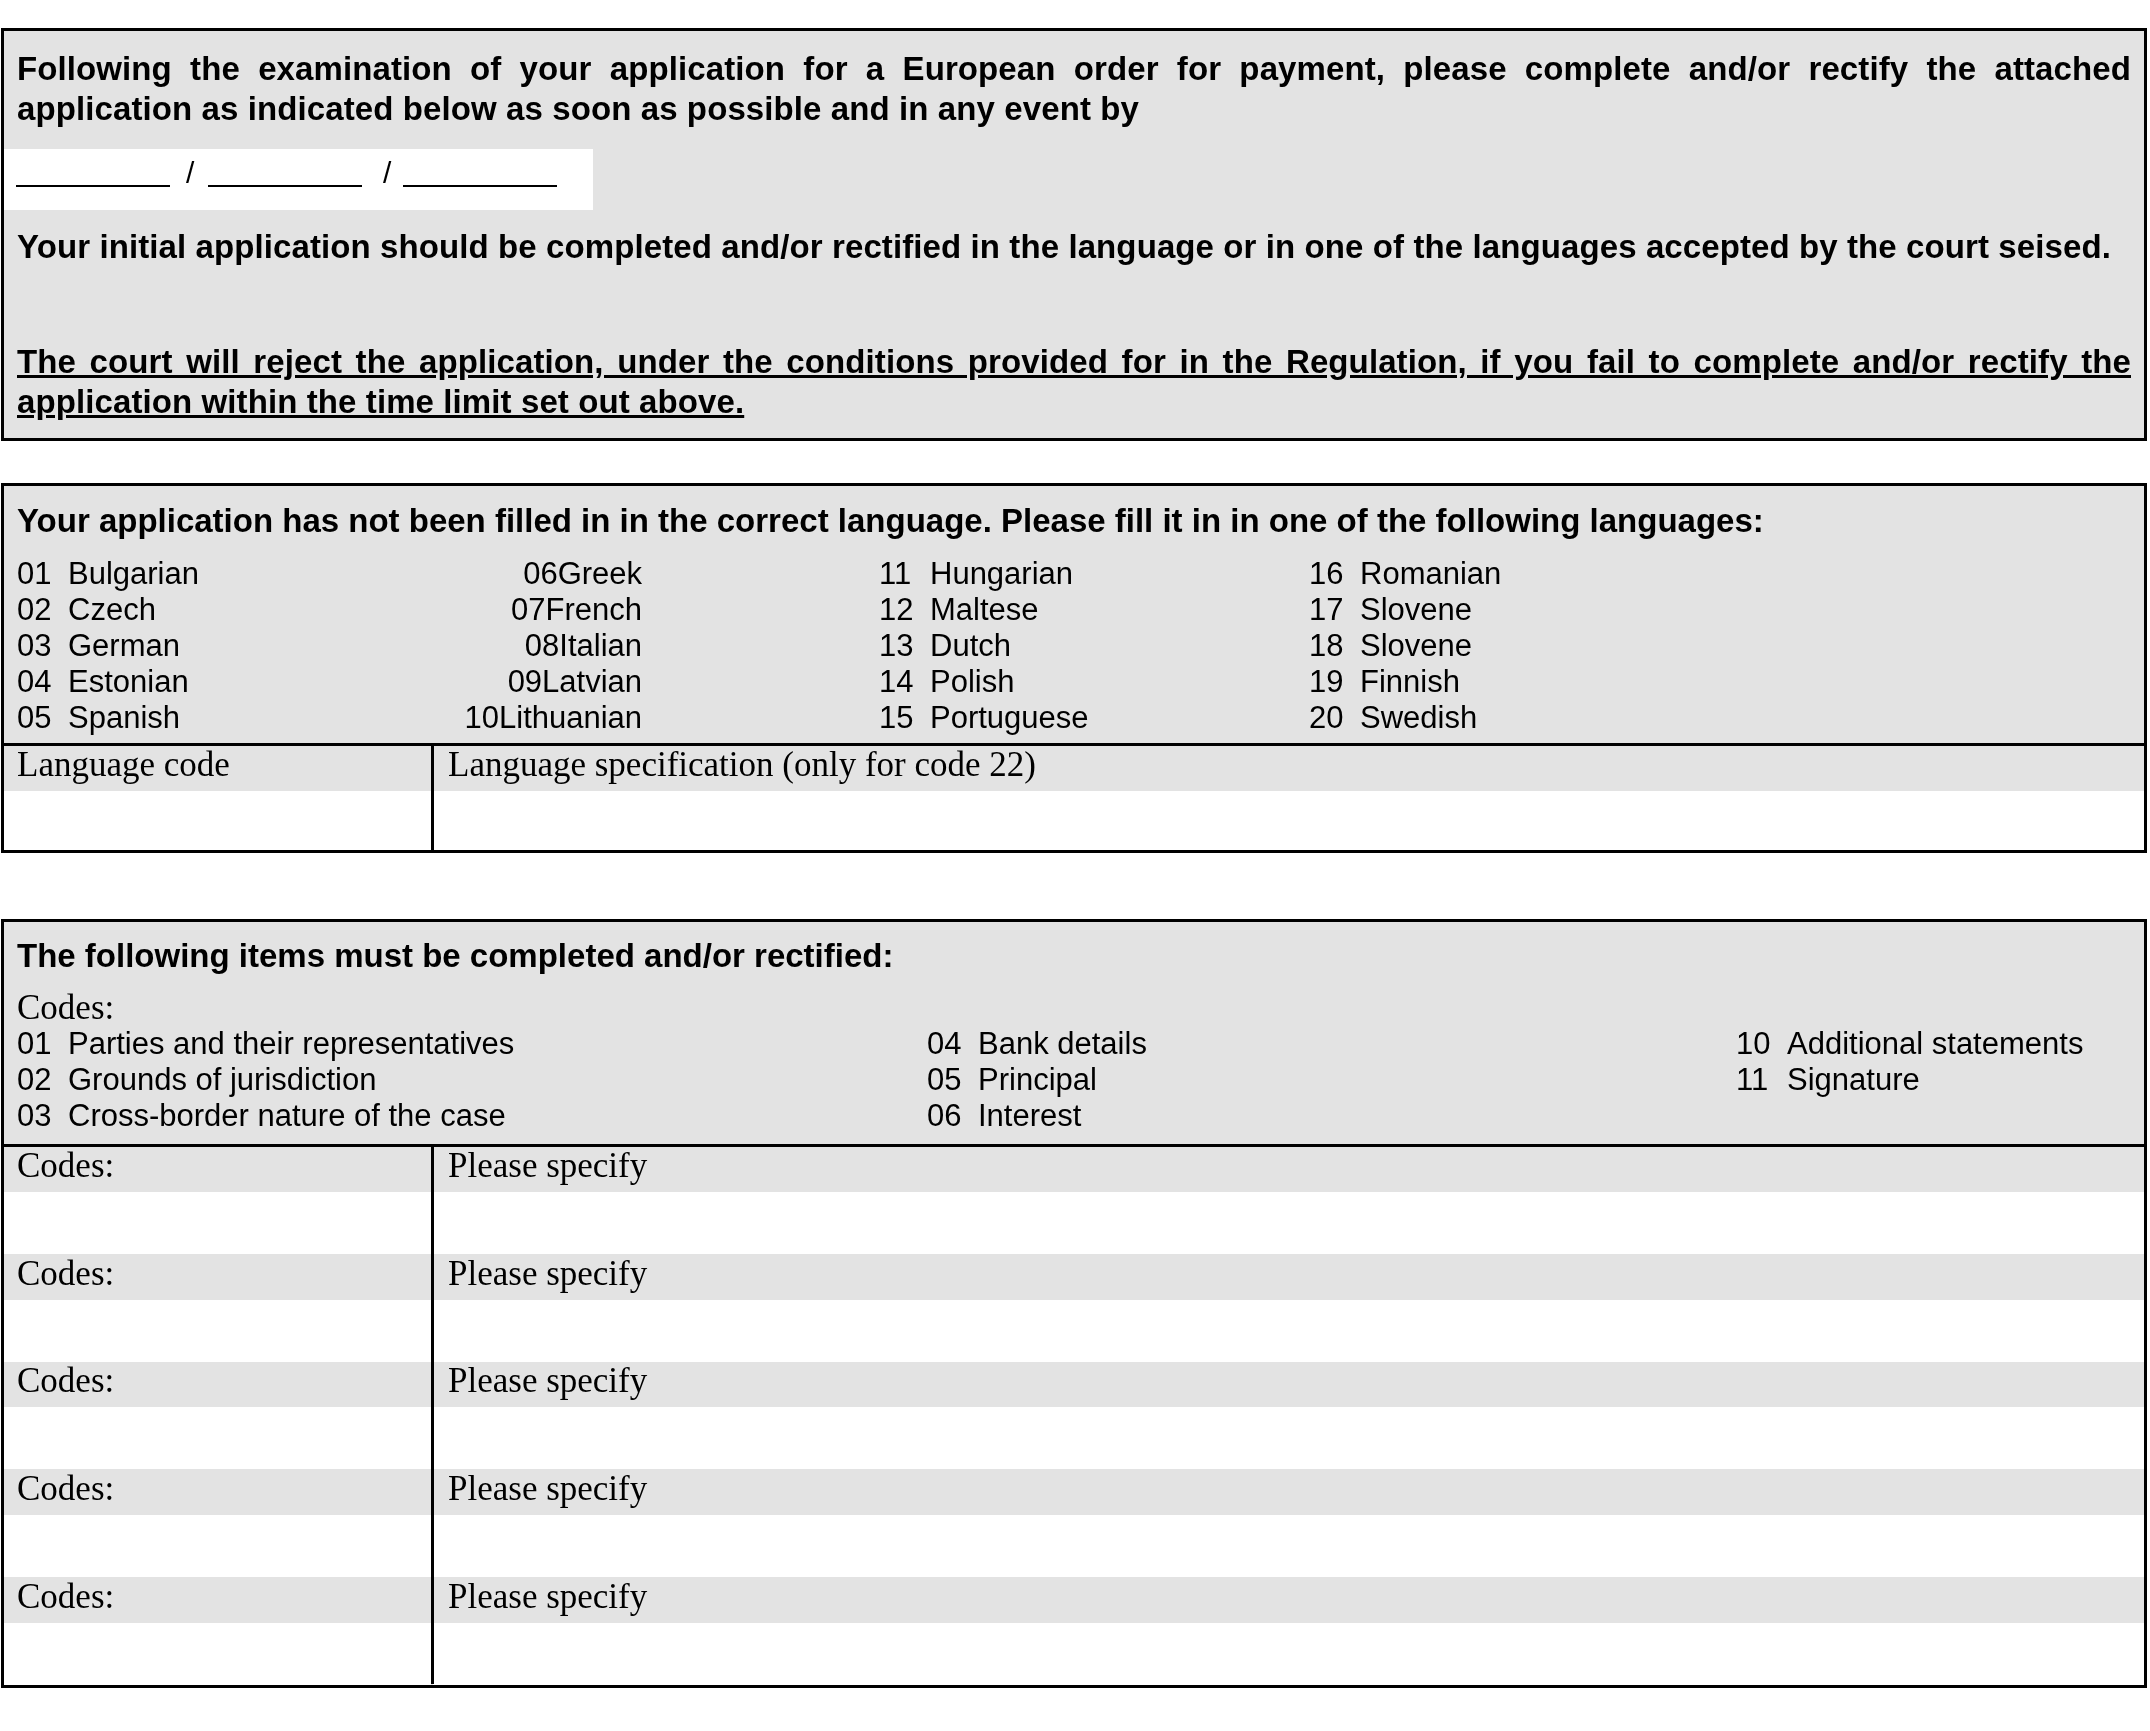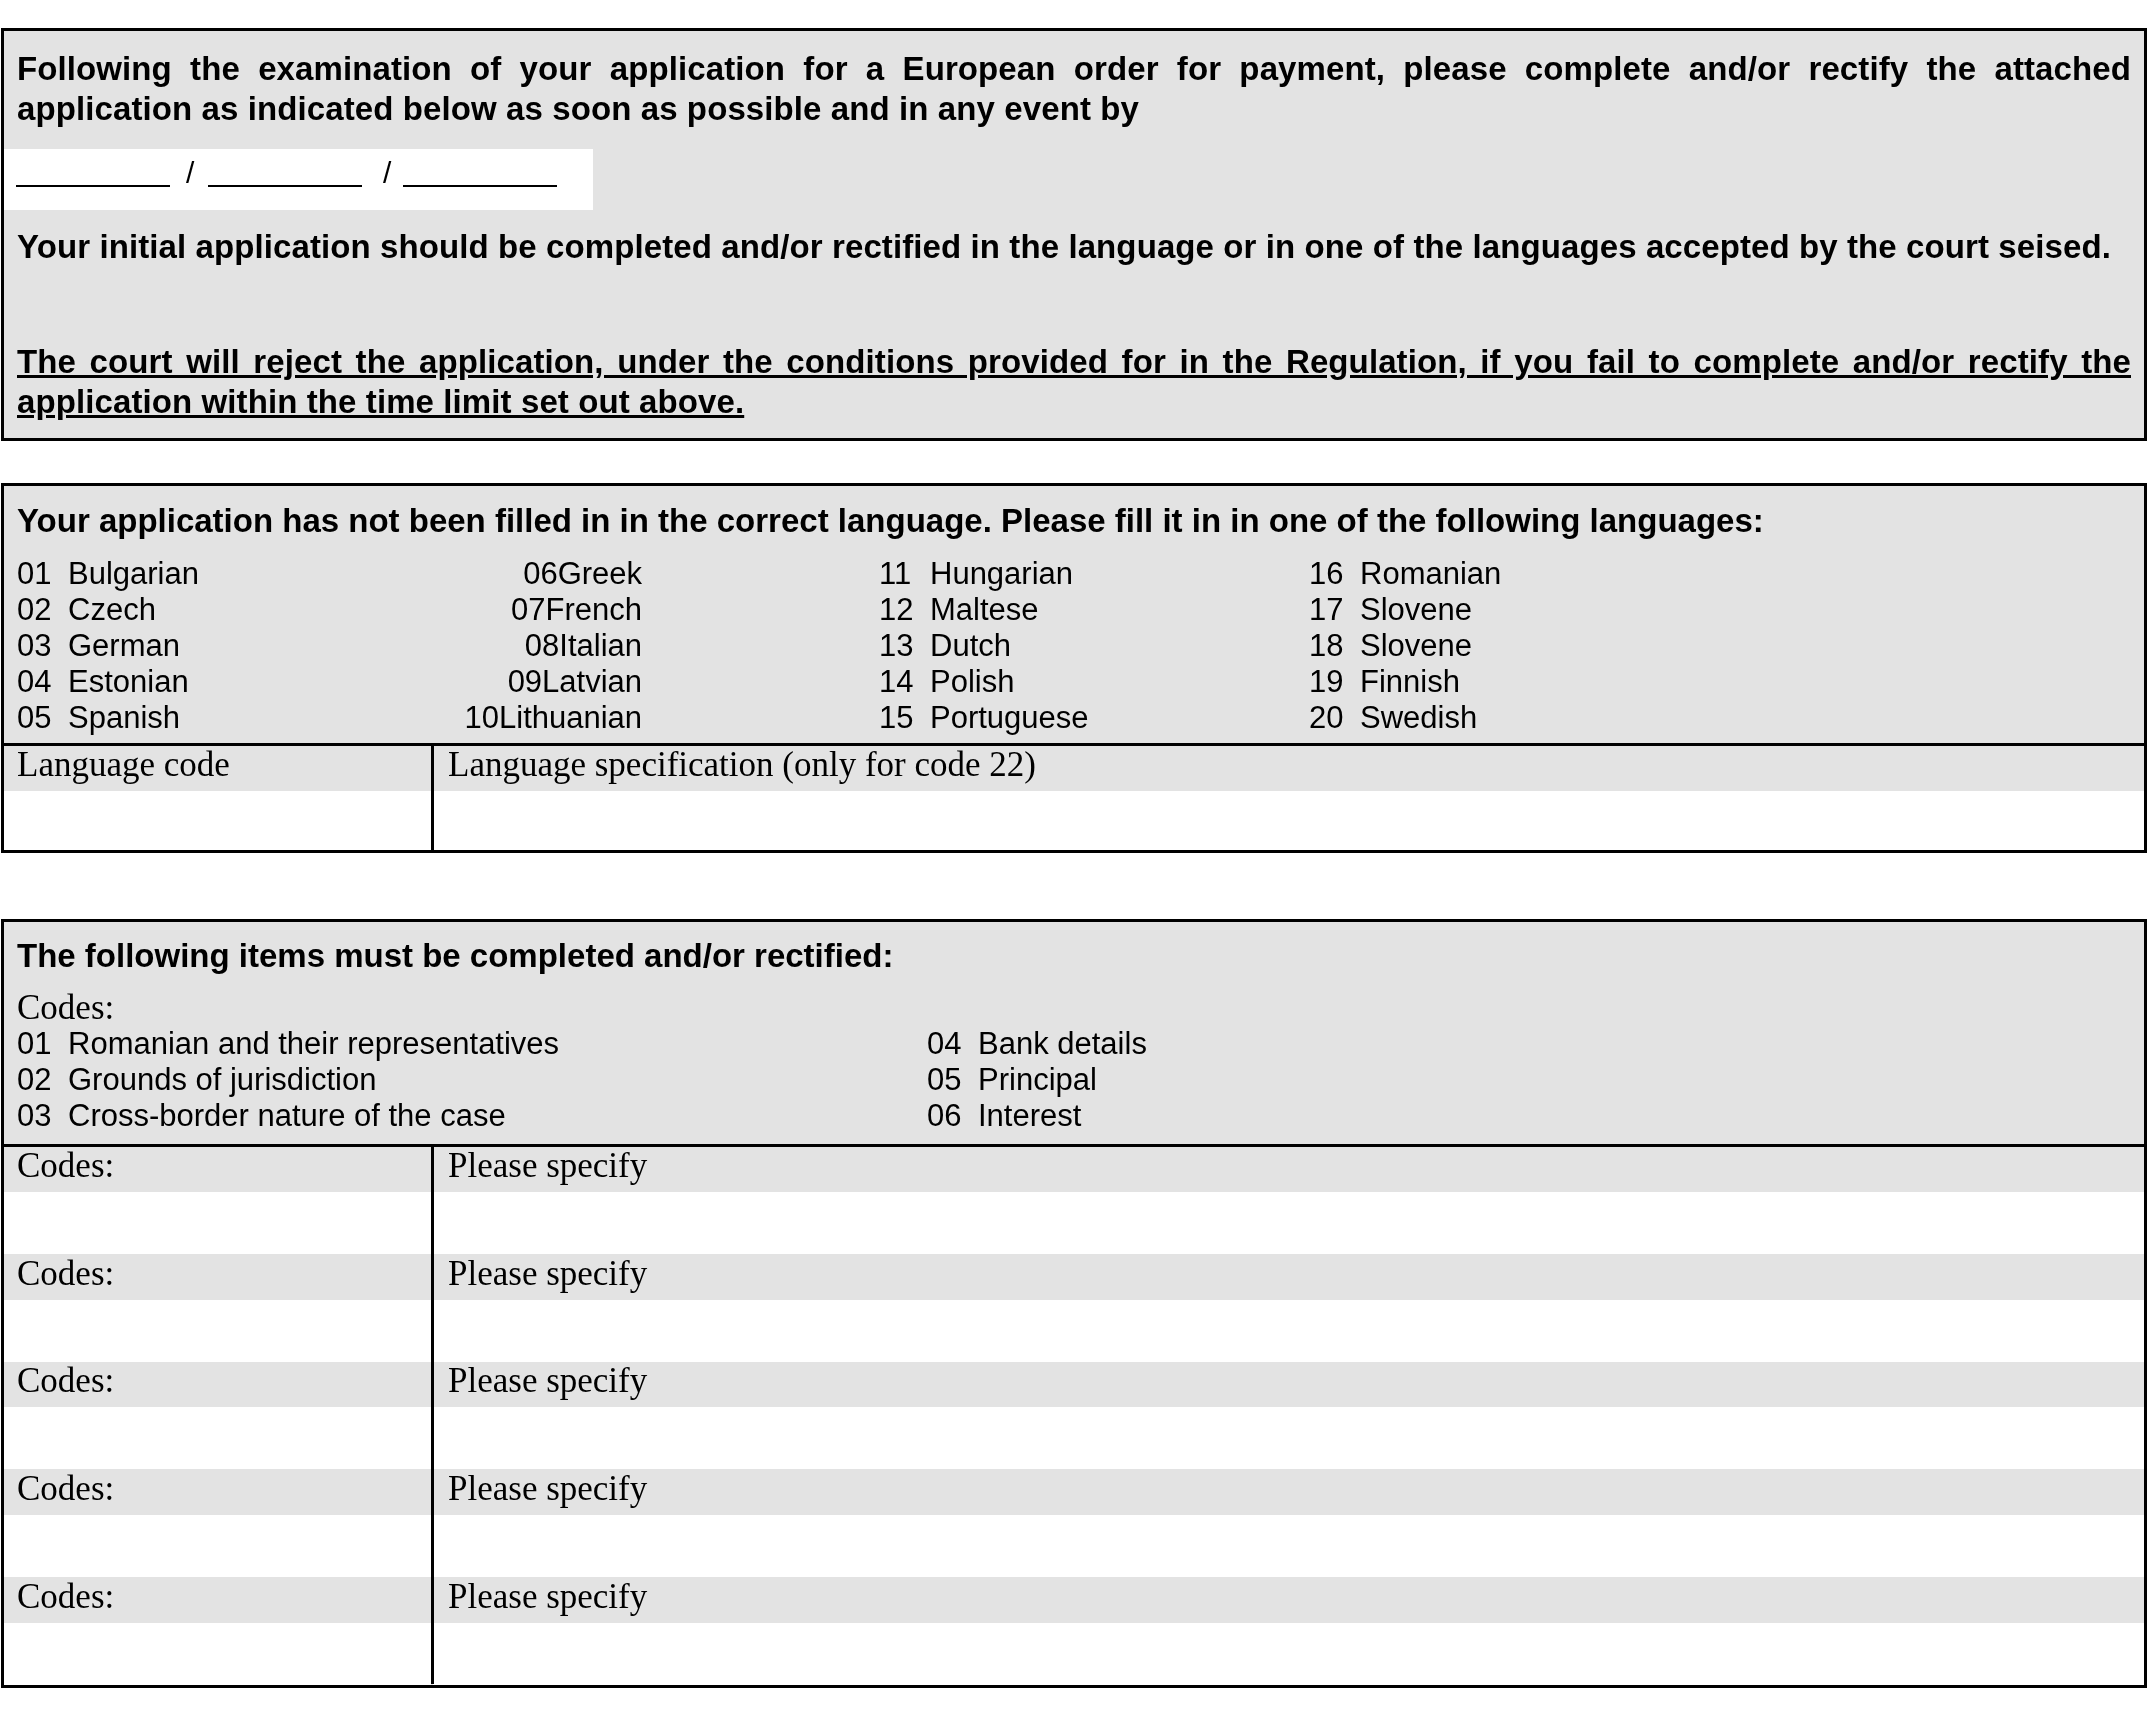--- a/index.html
+++ b/index.html
@@ -80,32 +80,36 @@
   <div class="white" style="left:0; top:305px; width:427px; height:59px;"></div>
   <div class="white" style="left:429px; top:305px; right:0; height:59px;"></div>
   <div class="vline" style="left:427px; top:258px; height:106px;"></div>
 </div>
 
 <div class="box" style="top:919px; height:769px;">
   <div class="hdr" style="top:14px;">The following items must be completed and/or rectified:</div>
   <div class="cell-label" style="left:13px; top:68px;">Codes:</div>
 
   <div class="lst" style="left:13px; top:104px;">
-    <div class="row"><span class="code">01</span><span>Romanian and their representatives</span></div>
+    <div class="row"><span class="code">01</span><span>Parties and their representatives</span></div>
     <div class="row"><span class="code">02</span><span>Grounds of jurisdiction</span></div>
     <div class="row"><span class="code">03</span><span>Cross-border nature of the case</span></div>
   </div>
 
   <div class="lst" style="left:875px; top:104px;margin-left:48px;">
     <div class="row"><span class="code">04</span><span>Bank details</span></div>
     <div class="row"><span class="code">05</span><span>Principal</span></div>
     <div class="row"><span class="code">06</span><span>Interest</span></div>
   </div>
 
 
+  <div class="lst" style="left:1732px; top:104px;">
+    <div class="row"><span class="code">10</span><span>Additional statements</span></div>
+    <div class="row"><span class="code">11</span><span>Signature</span></div>
+  </div>
 
   <div class="hline" style="top:222px;"></div>
 
   <div>
     <div class="cell-label" style="left:13px; top:226px;">Codes:</div>
     <div class="cell-label" style="left:444px; top:226px;">Please specify</div>
     <div class="white" style="left:0; top:270px; width:427px; height:62px;"></div>
     <div class="white" style="left:429px; top:270px; right:0; height:62px;"></div>
   </div>
   <div>

